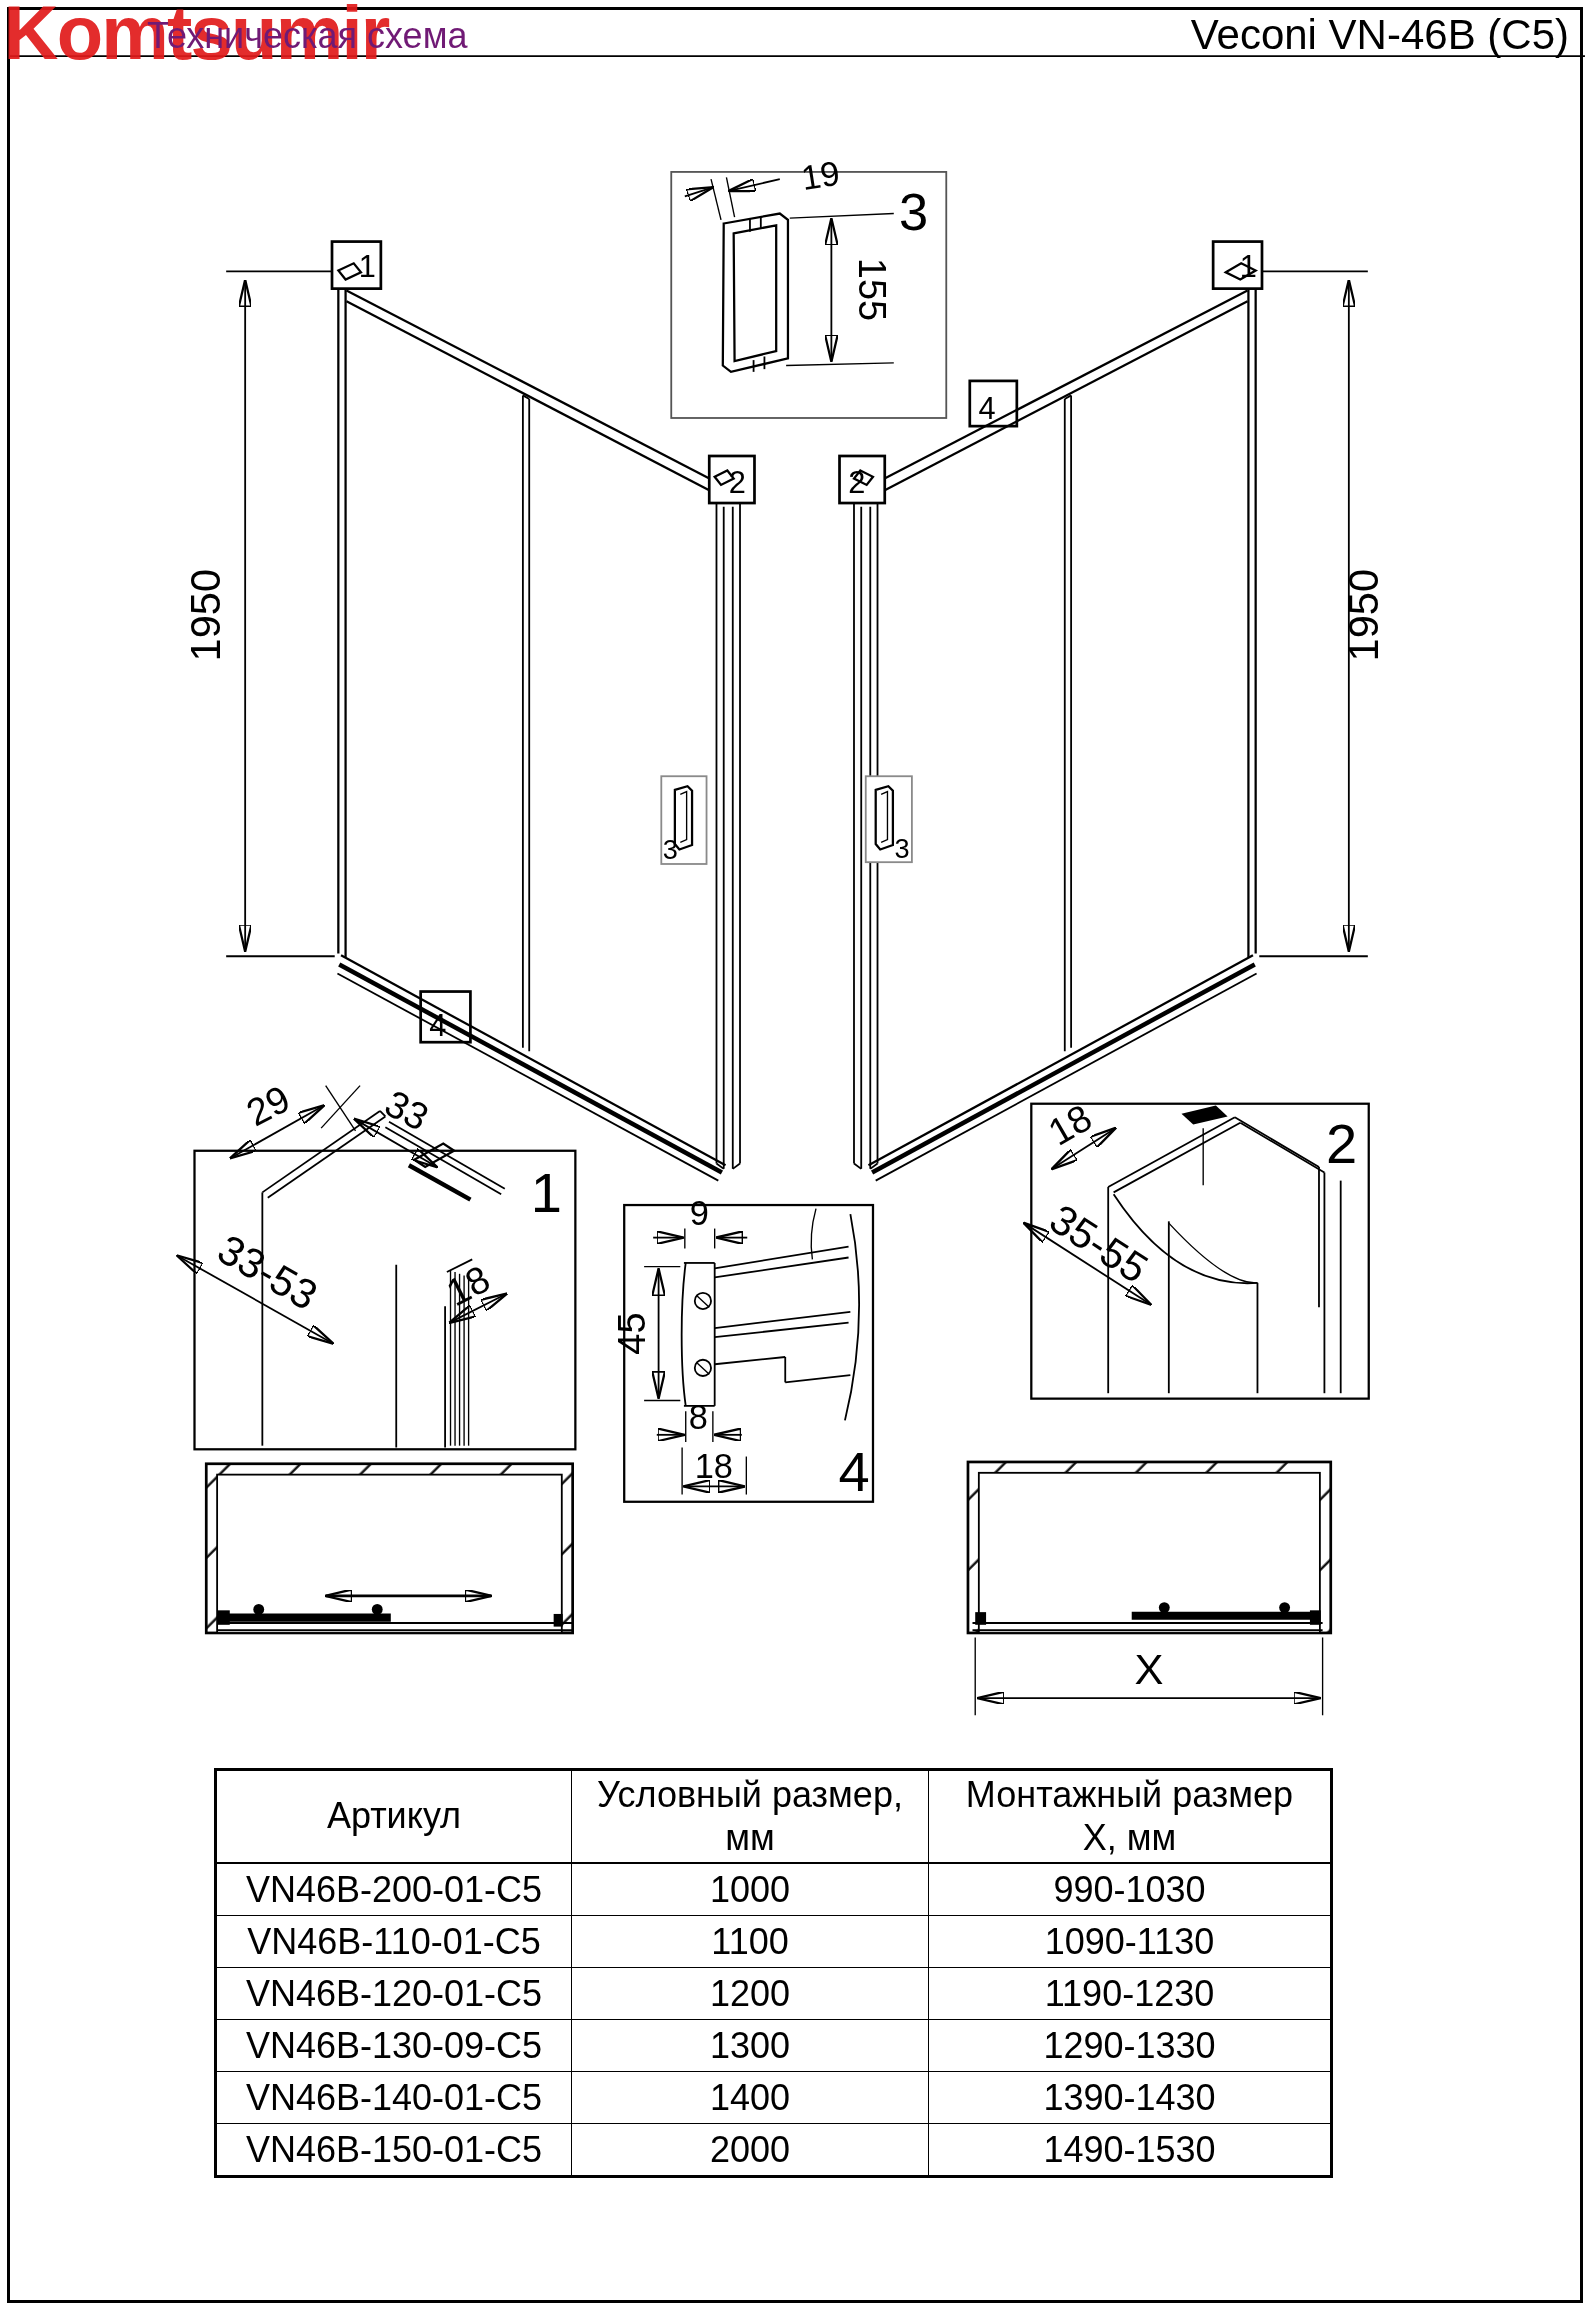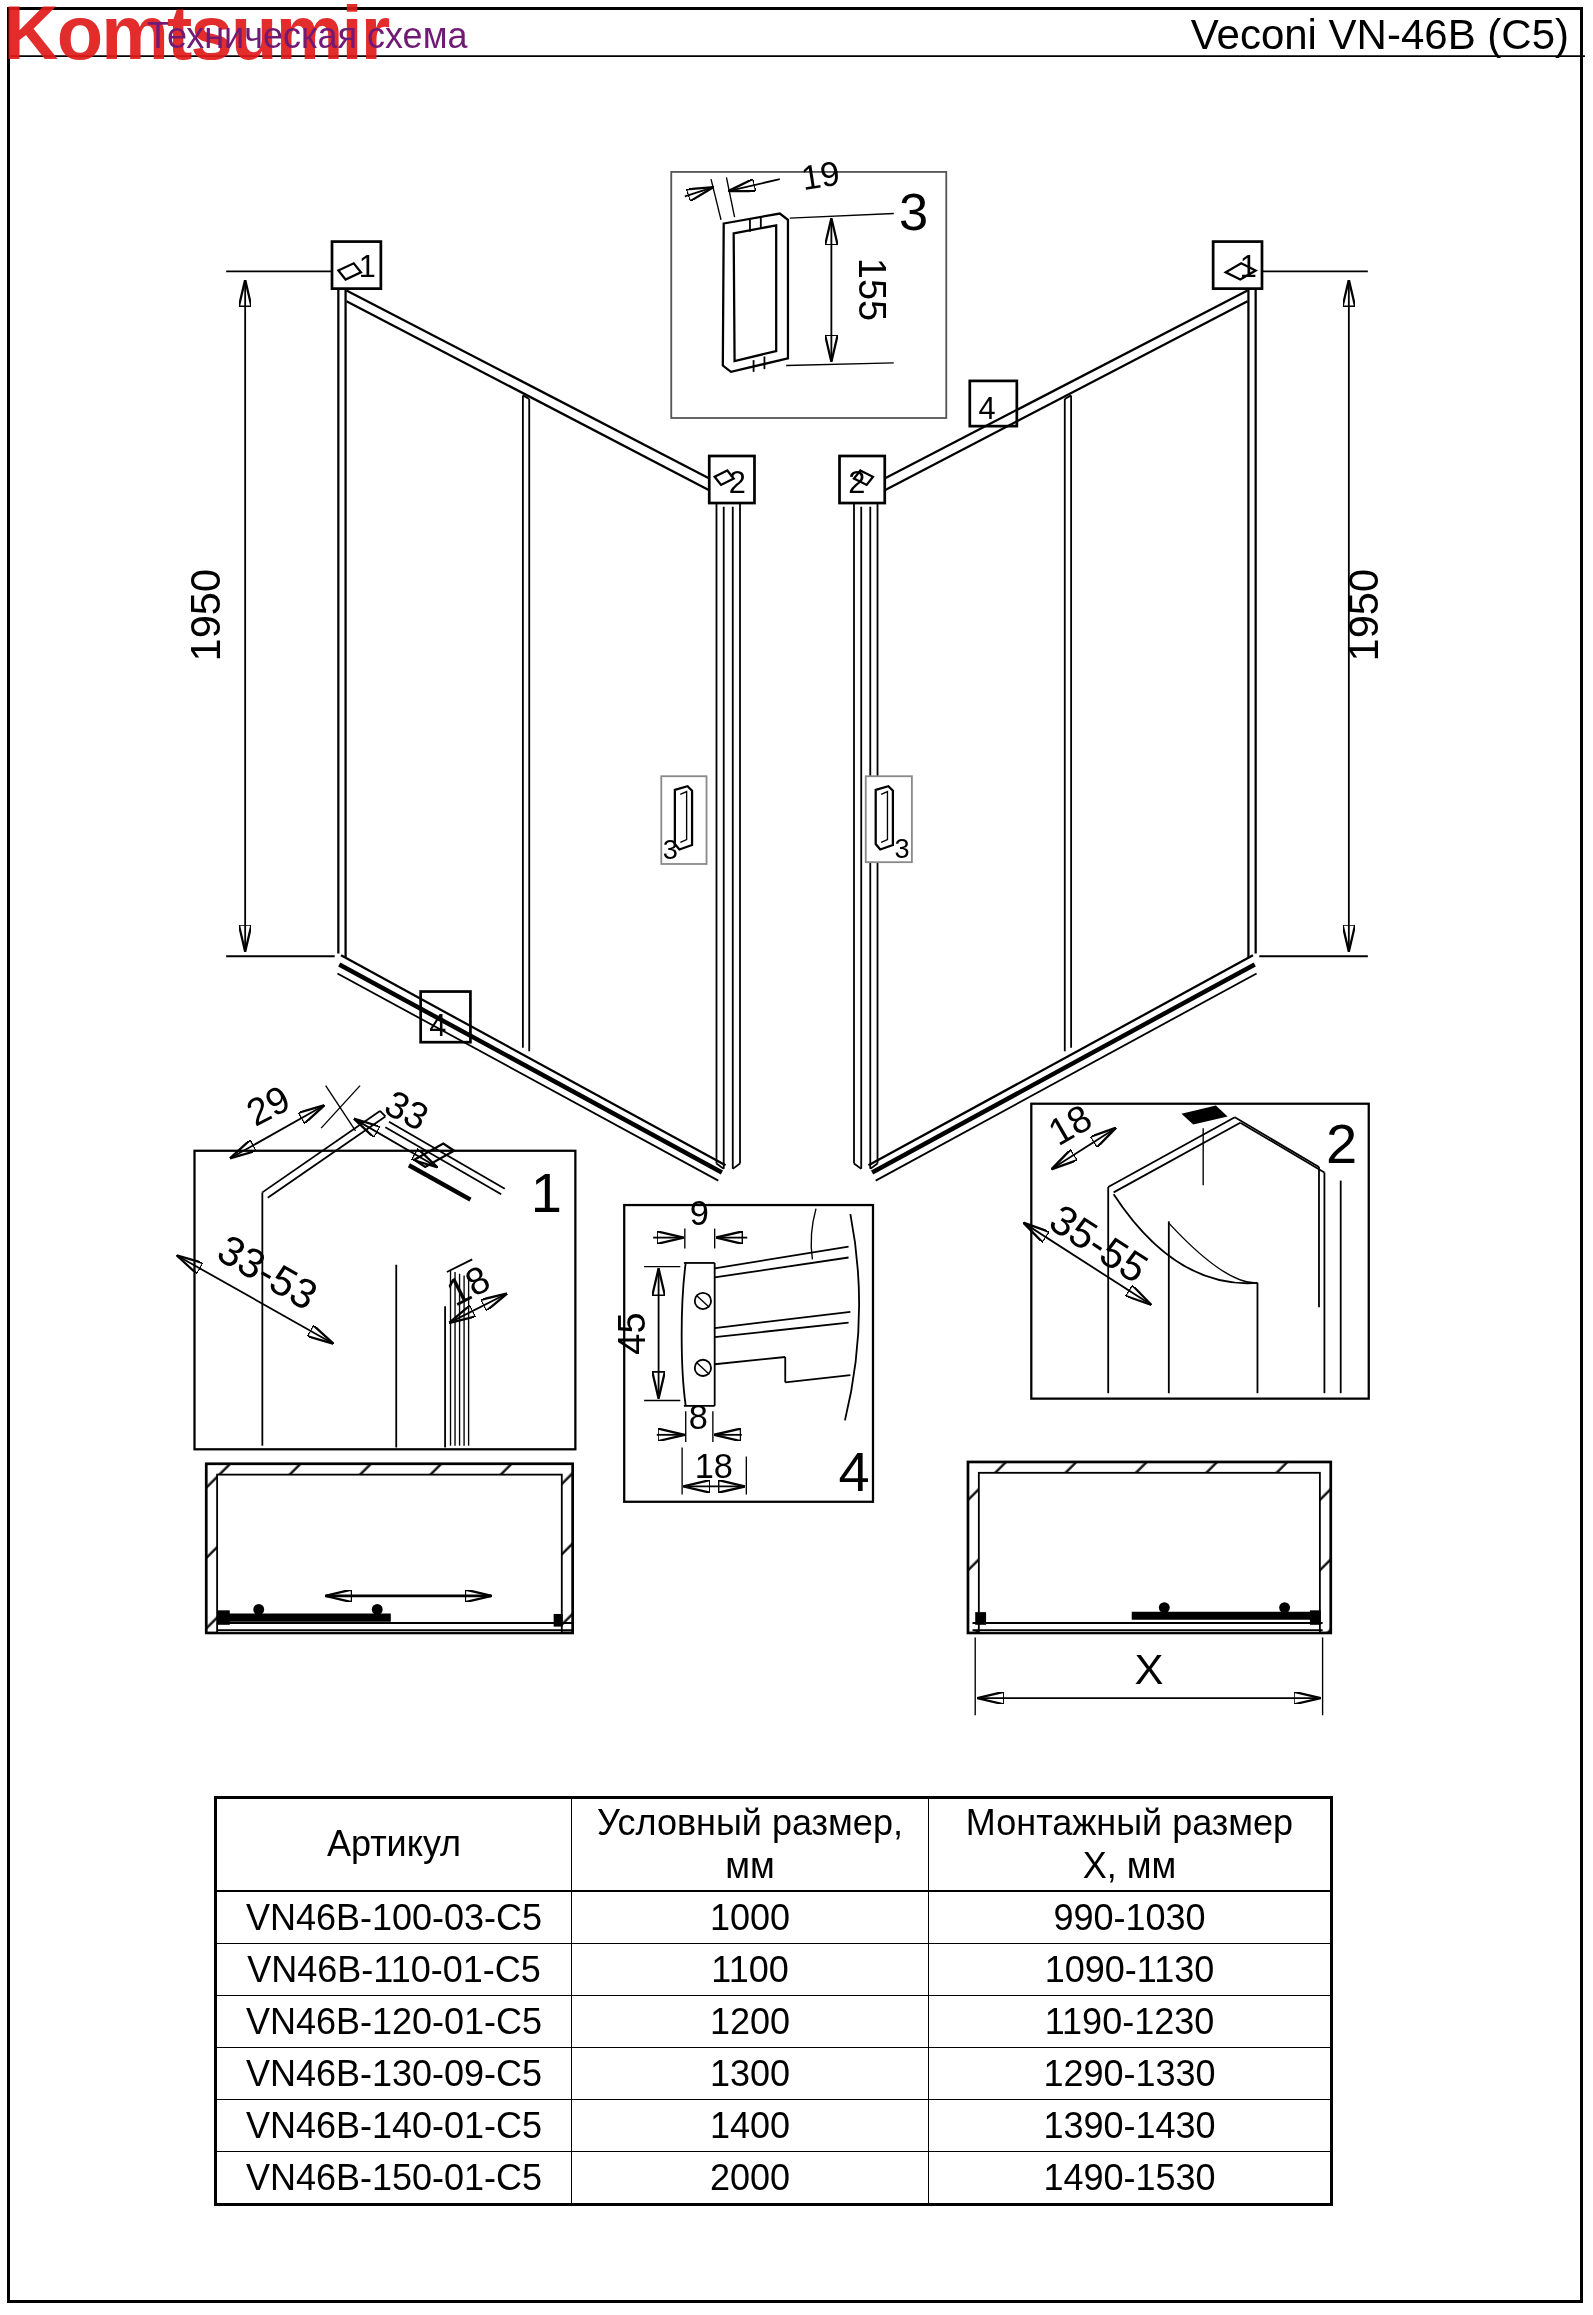--- a/index.html
+++ b/index.html
@@ -18,21 +18,21 @@
   #draw rect.box{fill:#fff;stroke:#000;stroke-width:3;}
   #draw rect.nofill{fill:none;stroke:#000;stroke-width:3;}
   #draw rect.gbox{fill:#fff;stroke:#8a8a8a;stroke-width:2;}
   #draw rect.d3box{fill:#fff;stroke:#555;stroke-width:2;}
   #draw rect.dbox{fill:none;stroke:#000;stroke-width:2.5;}
   #draw text{fill:#000;font-family:"Liberation Sans",sans-serif;text-anchor:middle;}
   .f30{font-size:30px}.f34{font-size:34px}.f38{font-size:38px}
   .f42{font-size:42px}.f46{font-size:46px}.f48{font-size:48px}.f58{font-size:58px}.f62{font-size:62px}
   #spec{position:absolute;left:214px;top:1768px;z-index:3;}
   #spec table{border-collapse:collapse;table-layout:fixed;width:1110px;font-size:36px;color:#000;background:#fff;}
-  #spec table{border:3.6px solid #000;margin-top:28px;}
+  #spec table{border:3.6px solid #000;}
   #spec th,#spec td{border:1.8px solid #000;text-align:center;vertical-align:middle;font-weight:400;padding:0;}
   #spec thead th{height:91px;border-bottom:2.7px solid #000;line-height:1.18;}
   #spec tbody td{height:51px;}
   #spec .c1{width:354px}.c2{width:356px}.c3{width:401px}
 </style>
 </head>
 <body>
 
 <div id="page"></div>
 <div id="watermark">Komtsumir</div>
@@ -294,21 +294,21 @@
   <table>
     <thead>
       <tr>
         <th class="c1"><span>Артикул</span></th>
         <th class="c2"><span>Условный размер,</span><br><span>мм</span></th>
         <th class="c3"><span>Монтажный размер</span><br><span>Х, мм</span></th>
       </tr>
     </thead>
     <tbody>
       <tr>
-        <td>VN46B-100-03-C5</td>
+        <td>VN46B-200-01-C5</td>
         <td>1000</td>
         <td>990-1030</td>
       </tr>
       <tr>
         <td>VN46B-110-01-C5</td>
         <td>1100</td>
         <td>1090-1130</td>
       </tr>
       <tr>
         <td>VN46B-120-01-C5</td>

